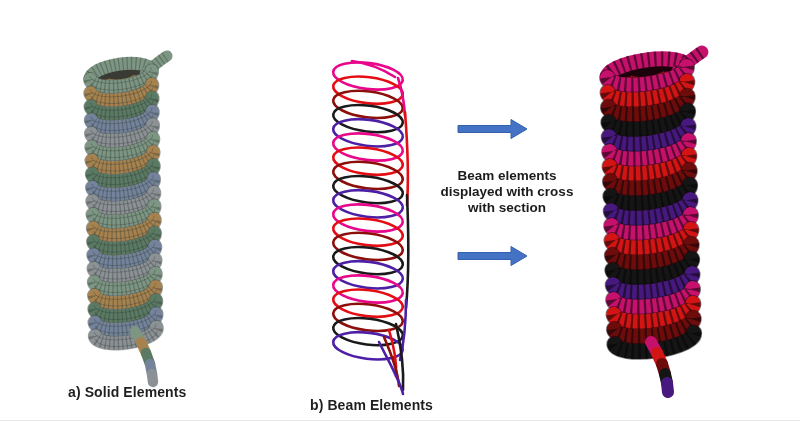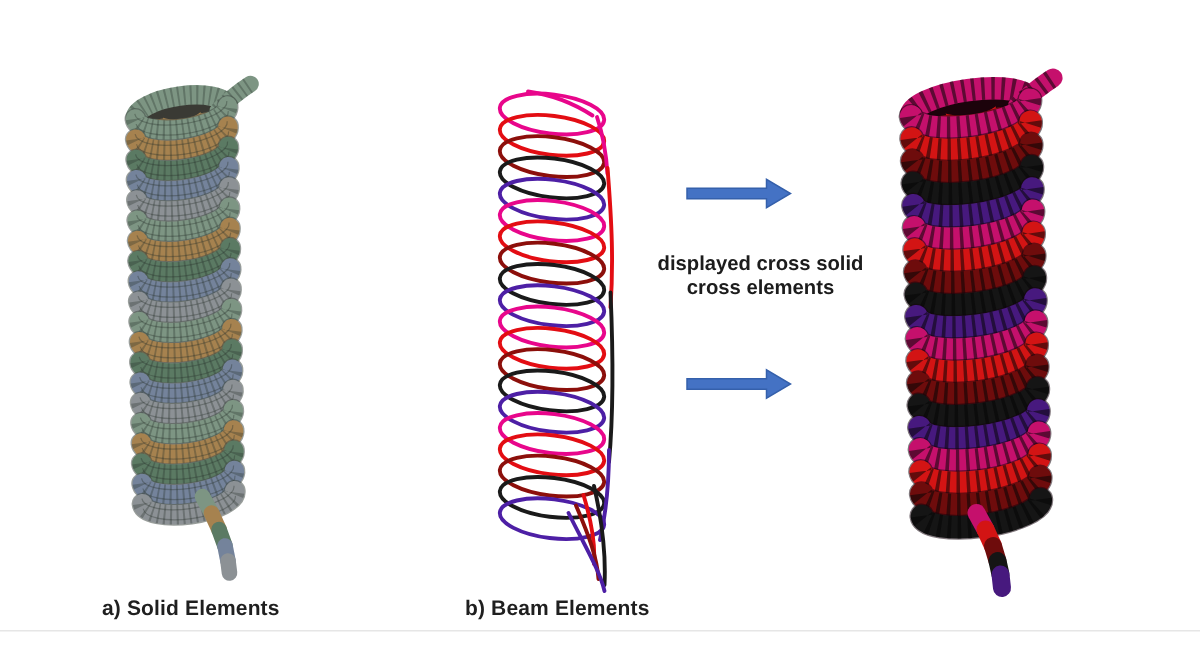--- a/index.html
+++ b/index.html
@@ -1,20 +1,20 @@
 <!DOCTYPE html>
 <html><head>
 <meta charset="utf-8">
 <style>
   html,body{margin:0;padding:0;background:#fff}
   body{width:800px;height:431px;font-family:"Liberation Sans",sans-serif}
   .figure{position:relative;width:800px;height:431px;background:#fff;overflow:hidden}
   .figure > svg{position:absolute;left:0;top:0}
   .caption{position:absolute;font-weight:bold;font-size:14px;color:#1f1f1f;white-space:nowrap;letter-spacing:0.1px}
-  #cap-a{left:68px;top:397px}
+  #cap-a{left:68px;top:384px}
   #cap-b{left:310px;top:397px}
   .annotation{position:absolute;left:427px;top:168px;width:160px;text-align:center;font-weight:bold;font-size:13.5px;line-height:16px;color:#1c1c1c}
   .annotation span{display:block}
   .divider{position:absolute;left:0;top:420px;width:800px;height:1px}
 </style>
 </head>
 <body>
 
 <div class="figure" style="background: rgb(255, 255, 255);">
   <svg id="cv" width="800" height="431" viewBox="0 0 800 431">
@@ -237,18 +237,19 @@
       </g>
     <g id="arrowBottom">
         <polygon points="458,252.5 511,252.5 511,246.5 527,256 511,265.5 511,259.5 458,259.5" fill="#4472c4" stroke="#3560ab" stroke-width="1"></polygon>
       </g>
   </svg>
 
   <div class="caption" id="cap-a">a) Solid Elements</div>
   <div class="caption" id="cap-b">b) Beam Elements</div>
 
   <div class="annotation">
-    <span>displayed cross solid</span>
-    <span>cross elements</span>
+    <span>Beam elements</span>
+    <span>displayed with cross</span>
+    <span>with section</span>
   </div>
 
   <div class="divider" id="divider" style="background: rgb(230, 230, 230);"></div>
 </div>
 
 </body></html>

